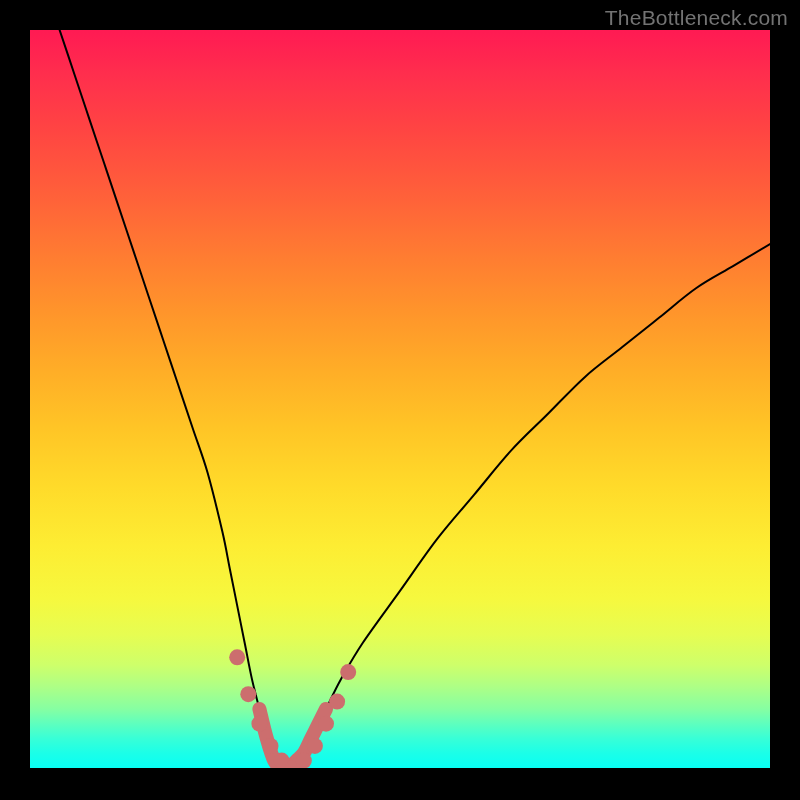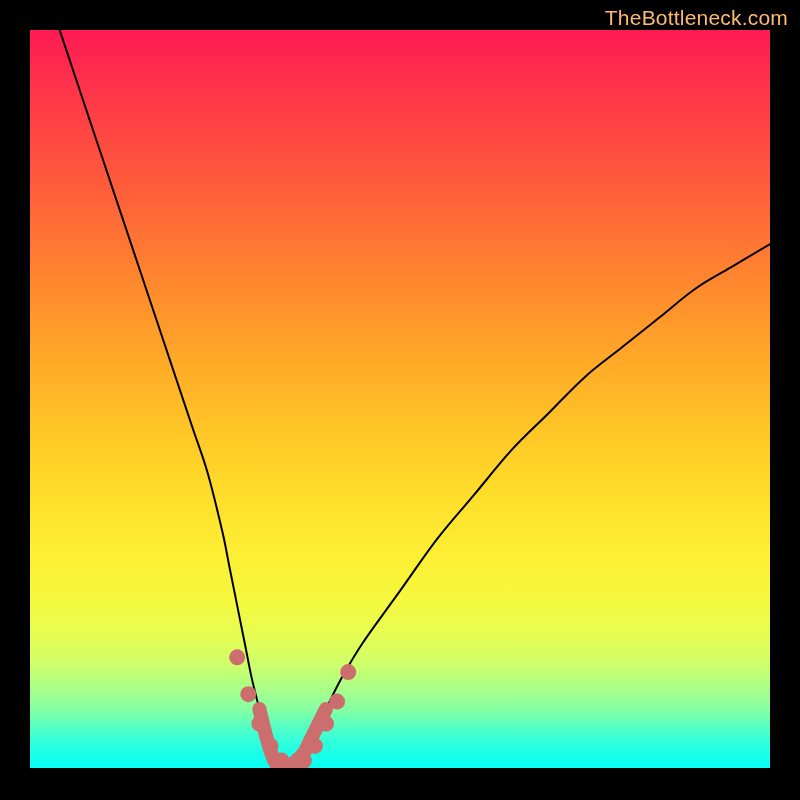--- a/index.html
+++ b/index.html
@@ -14,21 +14,21 @@
   .outer {
     position: relative;
     width: 800px;
     height: 800px;
     background: #000;
   }
   .watermark {
     position: absolute;
     top: 6px;
     right: 12px;
-    color: #fdba74;
+    color: #737373;
     font-size: 21px;
     font-weight: 500;
     letter-spacing: 0.2px;
     user-select: none;
   }
   .plot-wrap {
     position: absolute;
     left: 30px;
     top: 30px;
     width: 740px;

